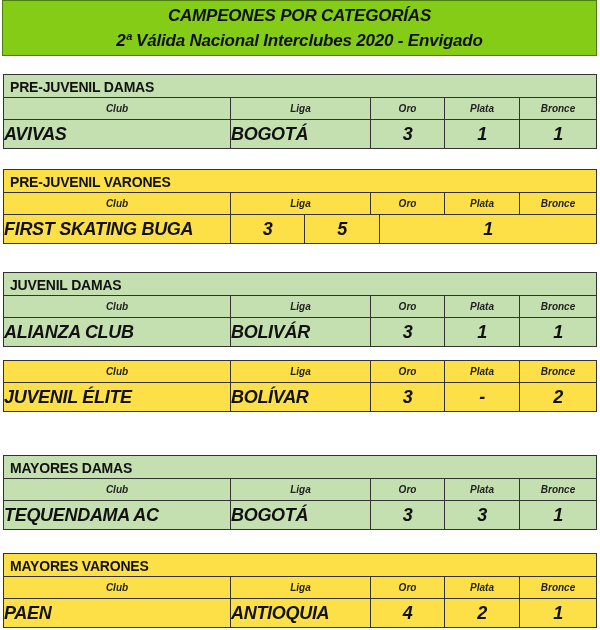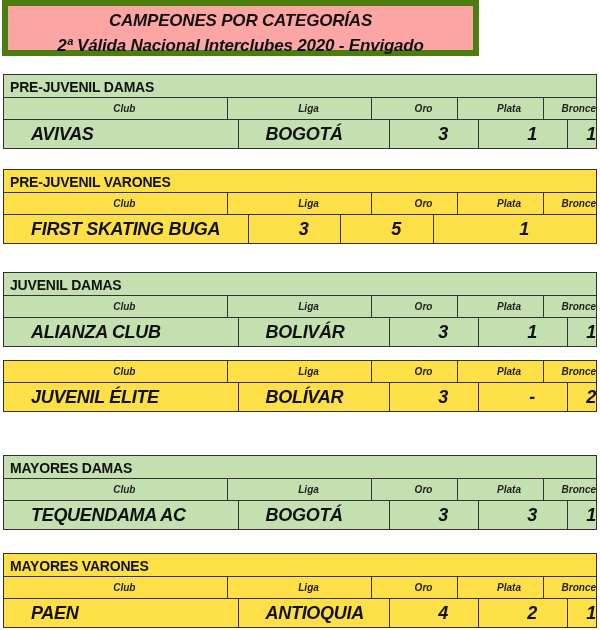--- a/index.html
+++ b/index.html
@@ -1,37 +1,37 @@
 <!DOCTYPE html>
 <html><head>
 <meta charset="utf-8">
 <style>
   html, body { margin:0; padding:0; background:#ffffff; }
   body { width:600px; height:630px; position:relative; overflow:hidden;
          font-family:"Liberation Sans", "DejaVu Sans", sans-serif; color:#111; }
-  .title-box { position:absolute; left:2px; top:0; width:477px; height:56px;
-               background:#fca5a5; border:6px solid #4d7c0f; box-sizing:border-box;
+  .title-box { position:absolute; left:2px; top:0; width:595px; height:56px;
+               background:#84cc16; border:1px solid #4d7c0f; box-sizing:border-box;
                text-align:center; }
   .title-box .t1 { font-weight:bold; font-style:italic; font-size:17px; line-height:17px; margin-top:6px; letter-spacing:-0.2px; }
   .title-box .t2 { font-weight:bold; font-style:italic; font-size:17px; line-height:17px; margin-top:8px; letter-spacing:-0.2px; }
 
   .section { position:absolute; left:3px; width:594px; border:1.5px solid #333; box-sizing:border-box; }
   .section.green { background:#c4dfb0; }
   .section.yellow { background:#fde047; }
   .cat { height:22px; line-height:24px; padding-left:6px; font-weight:bold; font-size:14px;
          border-bottom:1.5px solid #333; letter-spacing:-0.2px; }
   .row { display:flex; }
   .row.head { height:21px; border-bottom:1.5px solid #333; }
   .row.data { height:28px; }
-  .cell { box-sizing:border-box; border-right:1.5px solid #333; display:flex; align-items:center;margin-left:18px; }
+  .cell { box-sizing:border-box; border-right:1.5px solid #333; display:flex; align-items:center; }
   .cell:last-child { border-right:none; }
   .c-club { width:227px; } .c-liga { width:140px; } .c-oro { width:74px; } .c-plata { width:75px; } .c-bronce { flex:1; }
   .head .cell { justify-content:center; font-style:italic; font-weight:bold; font-size:10px; color:#222; }
   .data .cell { font-style:italic; font-weight:bold; font-size:18px; letter-spacing:-0.3px; }
-  .data .c-club, .data .c-liga { padding-left:9px;font-style:italic; }
+  .data .c-club, .data .c-liga { padding-left:0;font-style:italic; }
   .data .num { justify-content:center; }
 </style>
 </head>
 <body>
 
 <div class="title-box">
   <div class="t1">CAMPEONES POR CATEGORÍAS</div>
   <div class="t2">2ª Válida Nacional Interclubes 2020 - Envigado</div>
 </div>
 

